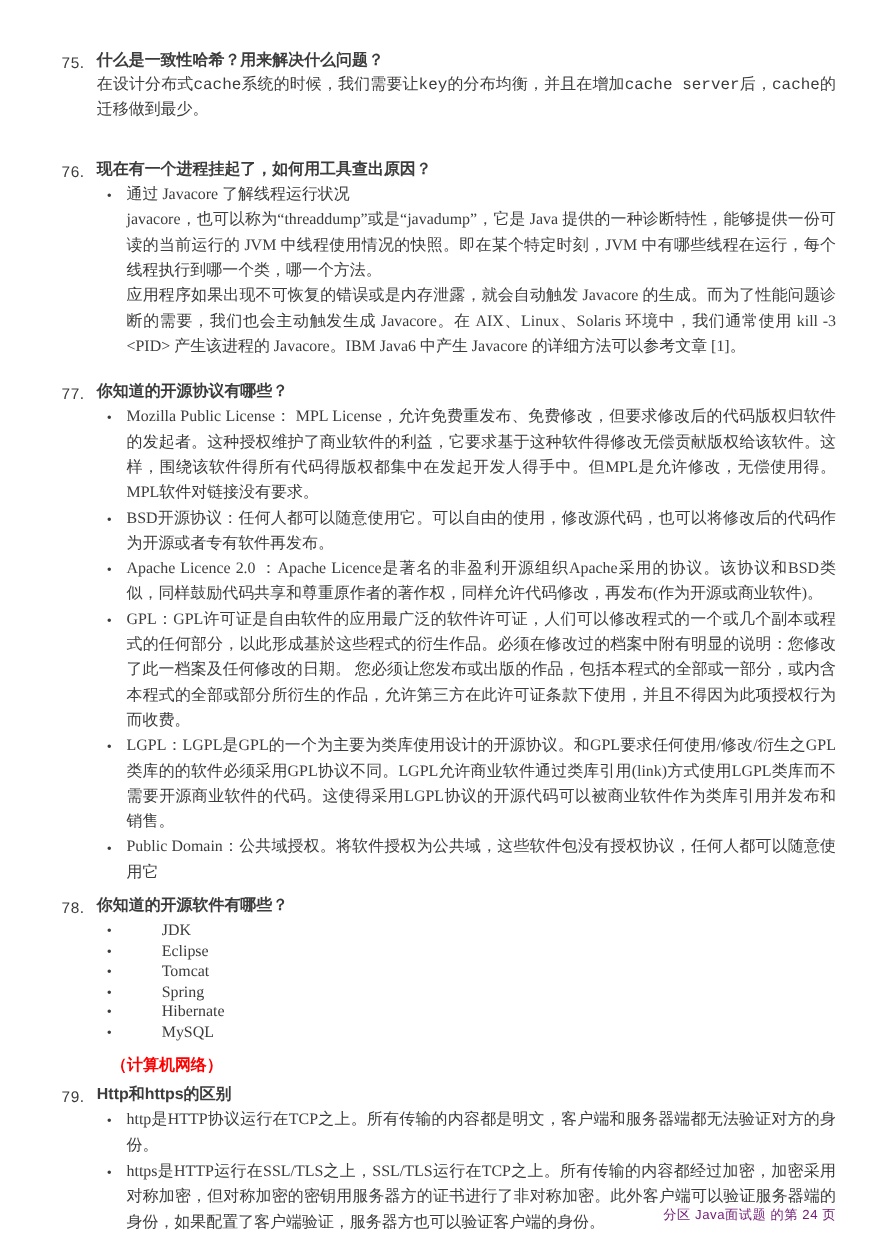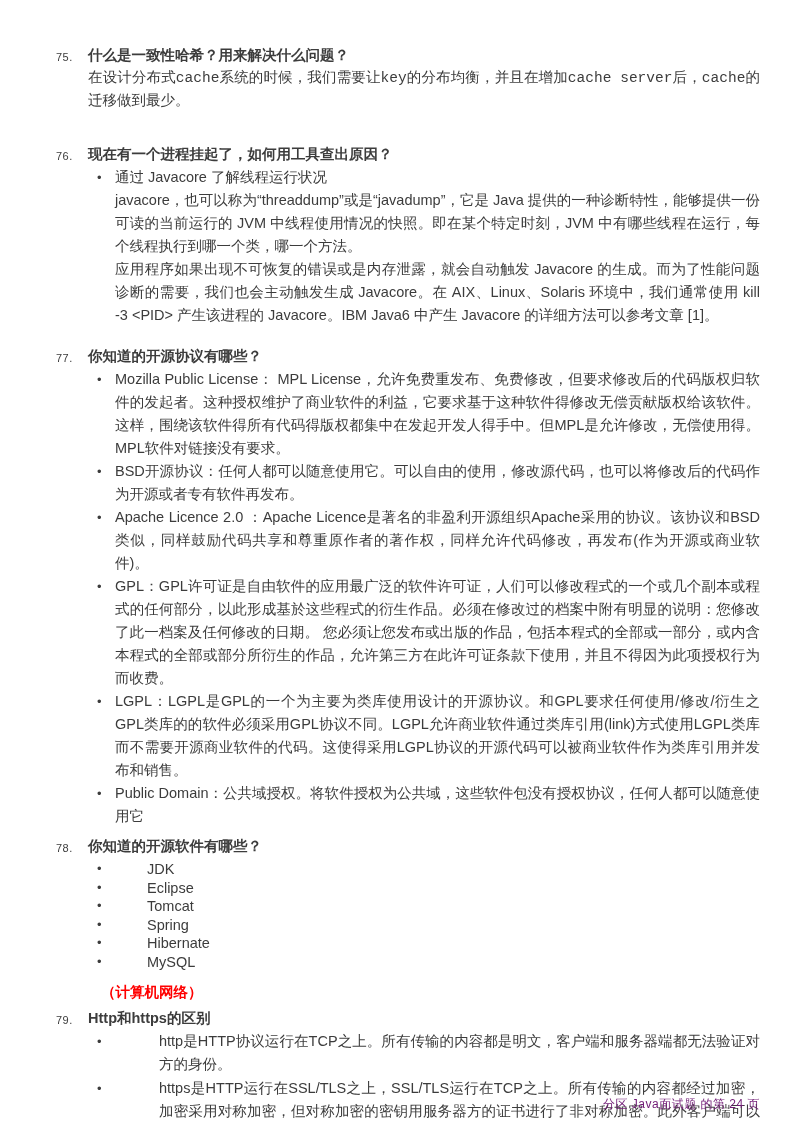--- a/index.html
+++ b/index.html
@@ -14,38 +14,38 @@
     color: #3c3c3c;
     overflow: hidden;
   }
   .content {
     padding: 44px 34px 0 56px;
   }
   .question { display: flex; }
   .qnum {
     width: 32px;
     flex-shrink: 0;
-    font-size: 11px;
+    font-size: 14px;
     line-height: 23px;
     padding-top: 2px;
     letter-spacing: 0.5px;
   }
   .qbody {
     flex: 1;
     min-width: 0;
     font-size: 14.5px;
     line-height: 23px;
   }
   .qtitle { text-align: left; font-weight: bold; }
   .qpara {
     white-space: pre-line;
     text-align: justify;
     font-family: Liberation Mono, monospace;
   }
-  .bullets { list-style: none; }
+  .bullets { list-style: none; font-family: Liberation Serif, serif; }
   .bullet { display: flex; }
   .bdot {
     width: 27px;
     padding-left: 9px;
     flex-shrink: 0;
     font-size: 13px;
     line-height: 23px;
   }
   .bdot::before { content: "\2022"; }
   .btext {
@@ -55,21 +55,21 @@
     text-align: justify;
   }
   
   .q75 { margin-bottom: 30px; }
   .q76 { margin-bottom: 18px; }
   .q77 { margin-bottom: 7px; }
   .q78 { margin-bottom: 0; }
   .q78 .bullet { line-height: 18.5px; gap: 32px; }
   .q78 .bdot { line-height: 18.5px; }
   .q78 .bullets { padding-top: 2px; }
-  .q79 .bullet { margin-bottom: 1px; gap: 44px; }
+  .q79 .bullet { margin-bottom: 1px; }
   .section-label {
     margin: 10px 0 3px 45px;
     font-size: 14.5px;
     line-height: 23px;
     font-weight: bold;
   }
   .footer {
     position: absolute;
     left: 0;
     right: 34px;

